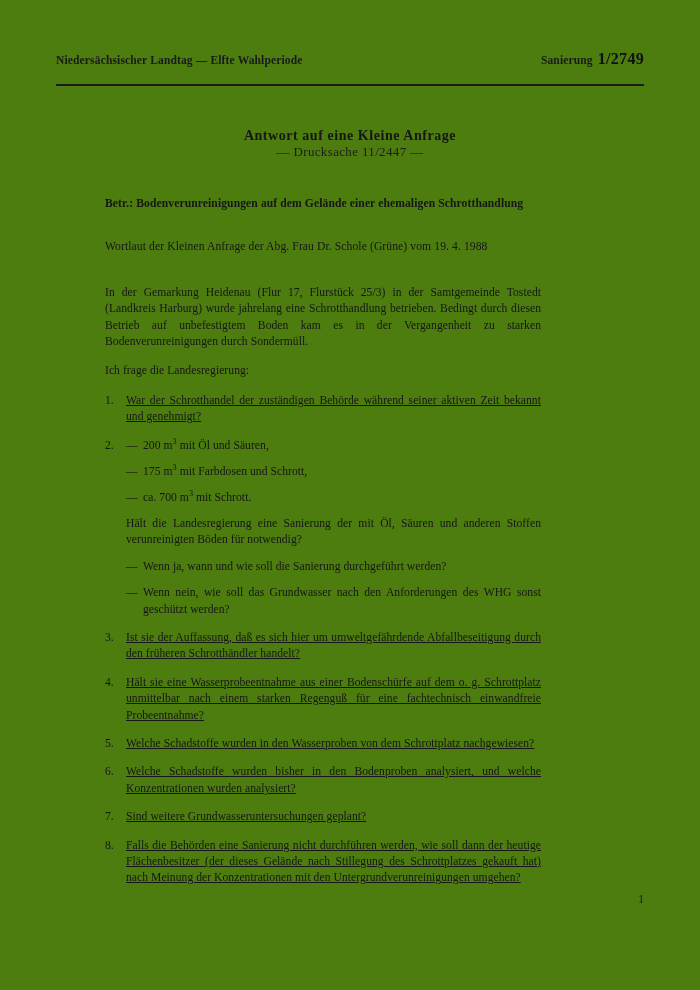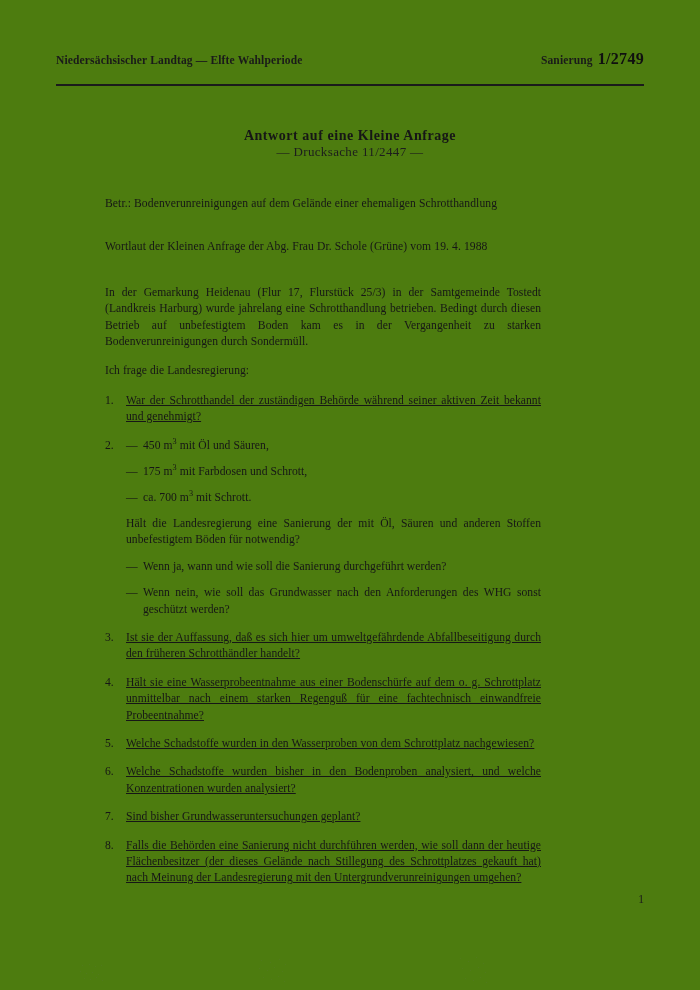--- a/index.html
+++ b/index.html
@@ -95,21 +95,21 @@
     position: absolute;
     left: 105px;
     top: 196px;
     width: 436px;
     font-size: 11.6px;
     line-height: 16.4px;
     color: #161616;
   }
 
   .subject-line {
-    font-weight: normal;
+    font-weight: bold;
     letter-spacing: .1px;
     margin-bottom: 27px;
   }
 
   .wortlaut-line {
     letter-spacing: .1px;
     margin-bottom: 29px;
   }
 
   .para {
@@ -257,34 +257,34 @@
       <li>
         <span class="q-num">1.</span>
         <span class="q-text">War der Schrotthandel der zuständigen Behörde während seiner aktiven Zeit bekannt und genehmigt?</span>
       </li>
 
       <li>
         <span class="q-num">2.</span>
 
         <ul class="dash-list tight">
           <li>
-            <span class="dash">—</span><span>450</span>&nbsp;<span>m</span><sup>3</sup>&nbsp;<span>mit Öl und Säuren,</span>
+            <span class="dash">—</span><span>200</span>&nbsp;<span>m</span><sup>3</sup>&nbsp;<span>mit Öl und Säuren,</span>
           </li>
         </ul>
 
         <ul class="dash-list spaced">
           <li>
             <span class="dash">—</span><span>175</span>&nbsp;<span>m</span><sup>3</sup>&nbsp;<span>mit Farbdosen und Schrott,</span>
           </li>
           <li>
             <span class="dash">—</span><span>ca. 700</span>&nbsp;<span>m</span><sup>3</sup>&nbsp;<span>mit Schrott.</span>
           </li>
         </ul>
 
-        <div class="sub-para">Hält die Landesregierung eine Sanierung der mit Öl, Säuren und anderen Stoffen unbefestigtem Böden für notwendig?</div>
+        <div class="sub-para">Hält die Landesregierung eine Sanierung der mit Öl, Säuren und anderen Stoffen verunreinigten Böden für notwendig?</div>
 
         <ul class="dash-list spaced">
           <li>
             <span class="dash">—</span><span>Wenn ja, wann und wie soll die Sanierung durchgeführt werden?</span>
           </li>
           <li class="wrap">
             <span class="dash">—</span><span>Wenn nein, wie soll das Grundwasser nach den Anforderungen des WHG sonst geschützt werden?</span>
           </li>
         </ul>
       </li>
@@ -304,26 +304,26 @@
         <span class="q-text">Welche Schadstoffe wurden in den Wasserproben von dem Schrottplatz nachgewiesen?</span>
       </li>
 
       <li>
         <span class="q-num">6.</span>
         <span class="q-text">Welche Schadstoffe wurden bisher in den Bodenproben analysiert, und welche Konzentrationen wurden analysiert?</span>
       </li>
 
       <li>
         <span class="q-num">7.</span>
-        <span class="q-text flush">Sind bisher Grundwasseruntersuchungen geplant?</span>
+        <span class="q-text flush">Sind weitere Grundwasseruntersuchungen geplant?</span>
       </li>
 
       <li>
         <span class="q-num">8.</span>
-        <span class="q-text">Falls die Behörden eine Sanierung nicht durchführen werden, wie soll dann der heutige Flächenbesitzer (der dieses Gelände nach Stillegung des Schrottplatzes gekauft hat) nach Meinung der Landesregierung mit den Untergrundverunreinigungen umgehen?</span>
+        <span class="q-text">Falls die Behörden eine Sanierung nicht durchführen werden, wie soll dann der heutige Flächenbesitzer (der dieses Gelände nach Stillegung des Schrottplatzes gekauft hat) nach Meinung der Konzentrationen mit den Untergrundverunreinigungen umgehen?</span>
       </li>
 
     </ol>
   </div>
 
   <div class="folio">1</div>
 
   <div class="speckle" style="left:78px; top:962px; width:30px; height:22px;">
     <span style="left:4px;  top:3px;"></span>
       <span style="left:11px; top:2px;"></span>

